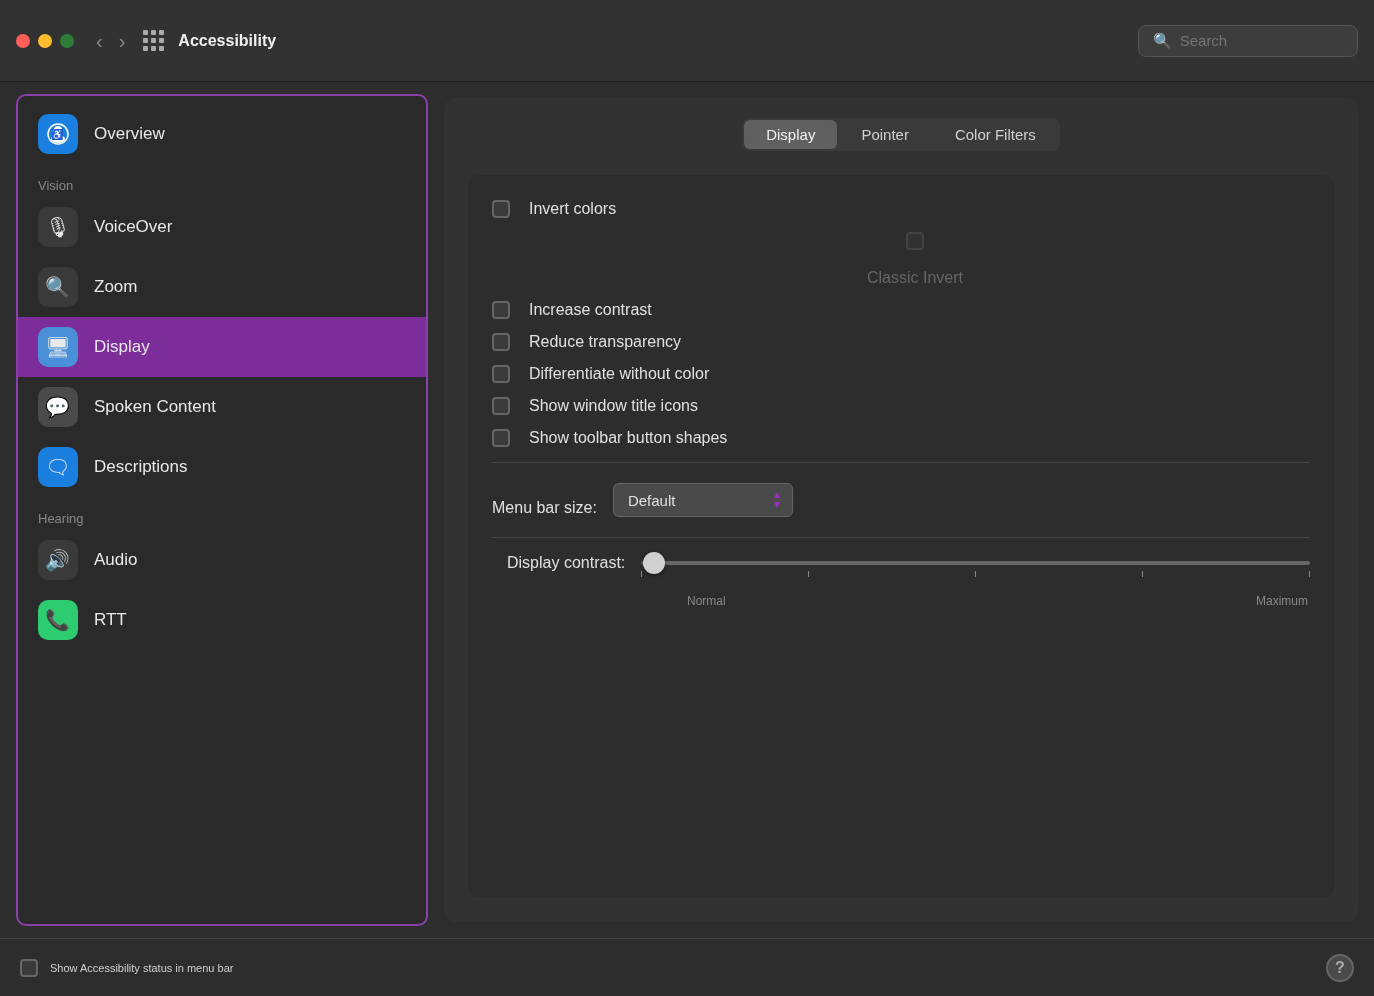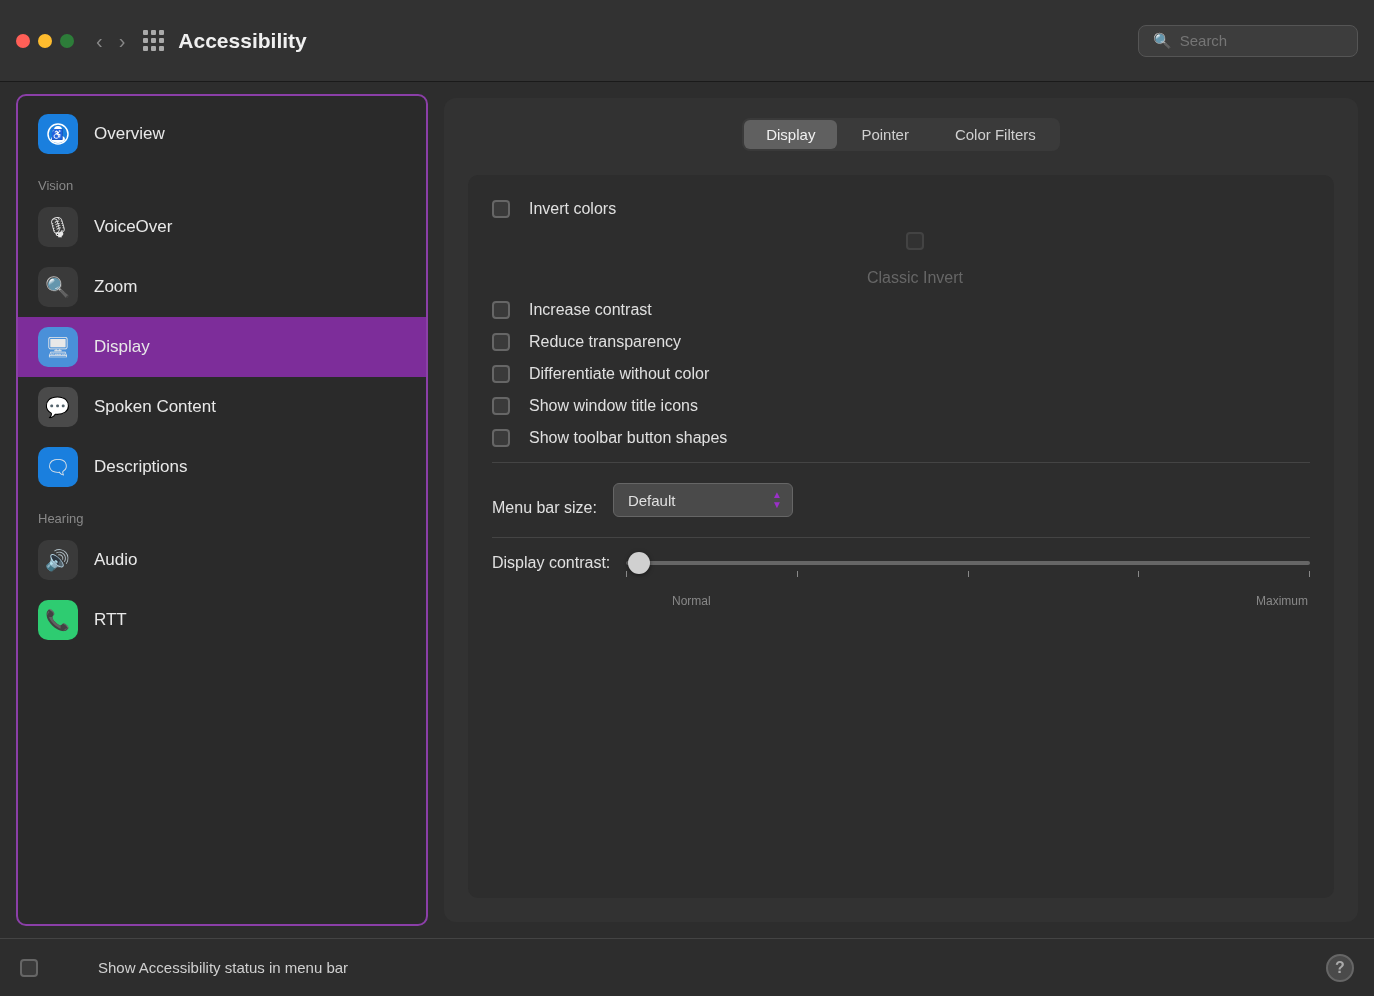--- a/index.html
+++ b/index.html
@@ -66,21 +66,21 @@
     }
 
     .grid-dot {
       width: 5px;
       height: 5px;
       background: #aaa;
       border-radius: 1px;
     }
 
     .titlebar-title {
-      font-size: 21px;
+      font-size: 16px;
       font-weight: 600;
       color: #f0f0f0;
       flex: 1;
     }
 
     .search-box {
       display: flex;
       align-items: center;
       background: #3d3d3d;
       border-radius: 8px;
@@ -323,20 +323,21 @@
     .select-arrows {
       color: #9b30c8;
       font-size: 18px;
     }
 
     
     .contrast-row {
       display: flex;
       flex-direction: column;
       padding: 8px 0 4px 0;
+      margin-left: 15px;
     }
 
     .contrast-header {
       display: flex;
       align-items: center;
       gap: 16px;
       margin-bottom: 6px;
     }
 
     .contrast-label {
@@ -412,23 +413,22 @@
       height: 58px;
     }
 
     .bottom-left {
       display: flex;
       align-items: center;
       gap: 12px;
     }
 
     .bottom-label {
-      font-size: 15px;
+      font-size: 11px;
       color: #d0d0d0;
-      margin-left: 48px;
     }
 
     .help-btn {
       width: 28px;
       height: 28px;
       border-radius: 50%;
       background: #4a4a4a;
       border: 2px solid #666;
       color: #aaa;
       font-size: 16px;

